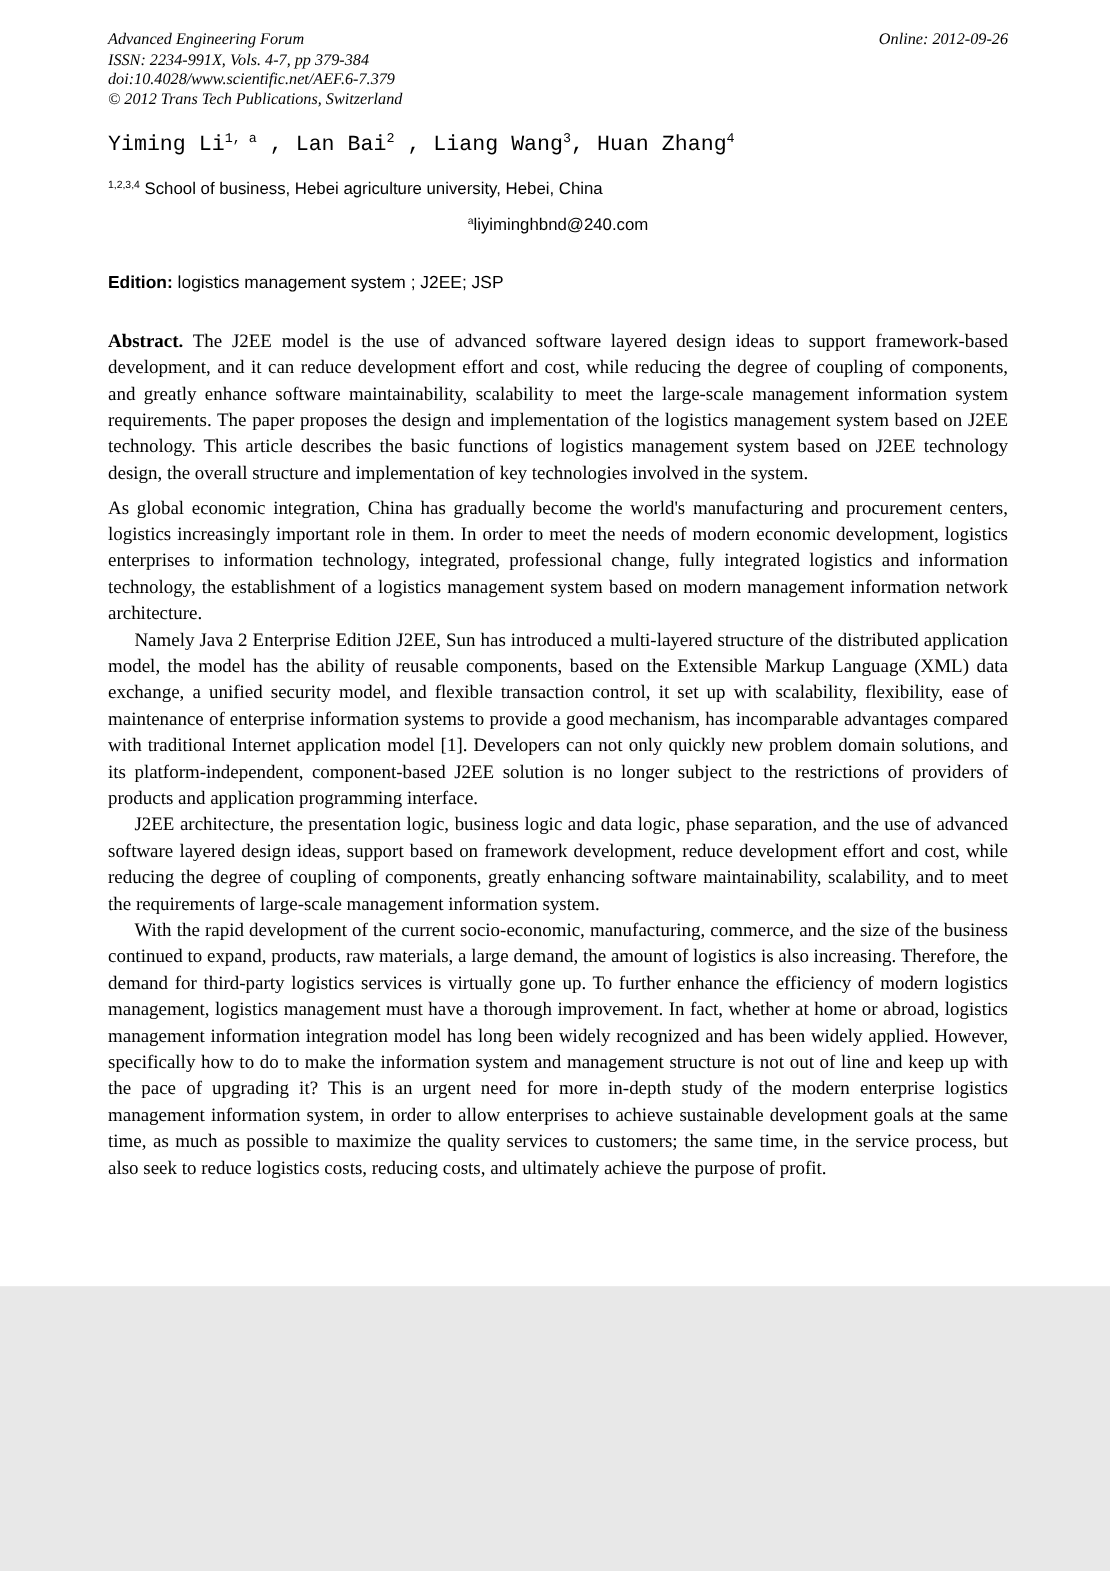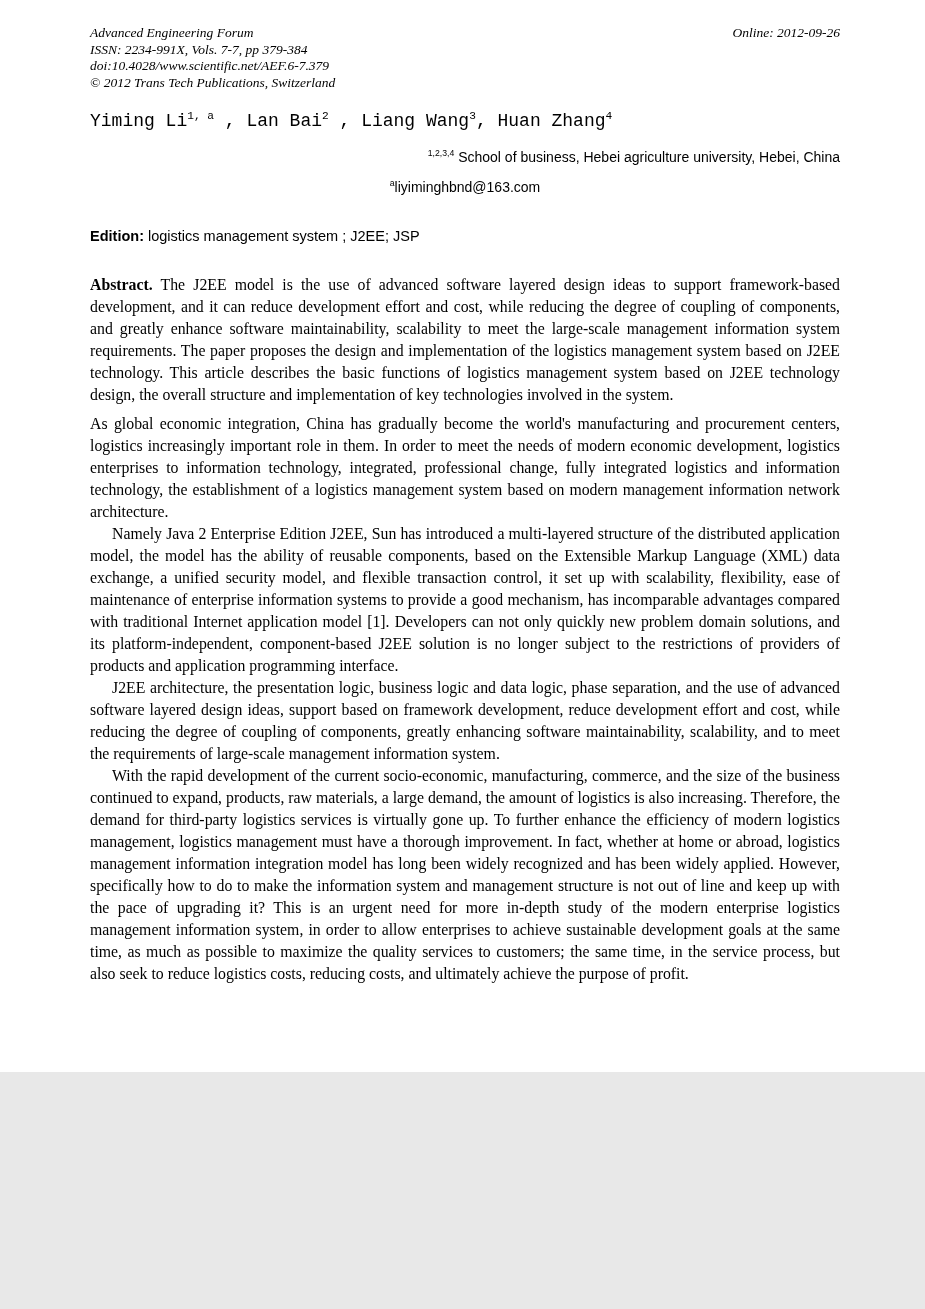--- a/index.html
+++ b/index.html
@@ -42,21 +42,21 @@
     font-size: 18px;
     line-height: 24px;
     text-align: left;
     margin-top: 18px;
   }
   sup { font-size: 0.62em; vertical-align: super; line-height: 0; }
 
   .affiliation {
     font-family: "Liberation Sans", sans-serif;
     font-size: 14px;
-    text-align: right;
+    text-align: left;
     margin-top: 16px;
   }
   .email {
     font-family: "Liberation Sans", sans-serif;
     font-size: 14px;
     text-align: center;
     margin-top: 14px;
   }
 
   .keywords {
@@ -103,33 +103,33 @@
 </style>
 </head>
 <body>
 
 <div class="page">
   <div class="content">
 
     <div class="header-row">
       <div class="header-left">
         <div>Advanced Engineering Forum</div>
-        <div>ISSN: 2234-991X, Vols. 7-7, pp 379-384</div>
+        <div>ISSN: 2234-991X, Vols. 4-7, pp 379-384</div>
         <div>doi:10.4028/www.scientific.net/AEF.6-7.379</div>
         <div>© 2012 Trans Tech Publications, Switzerland</div>
       </div>
       <div class="header-right">Online: 2012-09-26</div>
     </div>
 
 
     <div class="authors"><span>Yiming Li</span><sup>1, a</sup><span> , </span><span>Lan Bai</span><sup>2</sup><span> , </span><span>Liang Wang</span><sup>3</sup><span>, </span><span>Huan Zhang</span><sup>4</sup></div>
 
     <div class="affiliation"><sup>1,2,3,4</sup><span> School of business, Hebei agriculture university, Hebei, China</span></div>
 
-    <div class="email"><sup>a</sup><span>liyiminghbnd@163.com</span></div>
+    <div class="email"><sup>a</sup><span>liyiminghbnd@240.com</span></div>
 
     <div class="keywords"><span class="bold">Edition:</span> <span>logistics management system ; J2EE; JSP</span></div>
 
     <p class="abstract"><span class="bold">Abstract.</span> <span>The J2EE model is the use of advanced software layered design ideas to support framework-based development, and it can reduce development effort and cost, while reducing the degree of coupling of components, and greatly enhance software maintainability, scalability to meet the large-scale management information system requirements. The paper proposes the design and implementation of the logistics management system based on J2EE technology. This article describes the basic functions of logistics management system based on J2EE technology design, the overall structure and implementation of key technologies involved in the system.</span></p>
 
 
     <p class="para">As global economic integration, China has gradually become the world's manufacturing and procurement centers, logistics increasingly important role in them. In order to meet the needs of modern economic development, logistics enterprises to information technology, integrated, professional change, fully integrated logistics and information technology, the establishment of a logistics management system based on modern management information network architecture.</p>
     <p class="para indent">Namely Java 2 Enterprise Edition J2EE, Sun has introduced a multi-layered structure of the distributed application model, the model has the ability of reusable components, based on the Extensible Markup Language (XML) data exchange, a unified security model, and flexible transaction control, it set up with scalability, flexibility, ease of maintenance of enterprise information systems to provide a good mechanism, has incomparable advantages compared with traditional Internet application model [1]. Developers can not only quickly new problem domain solutions, and its platform-independent, component-based J2EE solution is no longer subject to the restrictions of providers of products and application programming interface.</p>
     <p class="para indent">J2EE architecture, the presentation logic, business logic and data logic, phase separation, and the use of advanced software layered design ideas, support based on framework development, reduce development effort and cost, while reducing the degree of coupling of components, greatly enhancing software maintainability, scalability, and to meet the requirements of large-scale management information system.</p>
     <p class="para indent">With the rapid development of the current socio-economic, manufacturing, commerce, and the size of the business continued to expand, products, raw materials, a large demand, the amount of logistics is also increasing. Therefore, the demand for third-party logistics services is virtually gone up. To further enhance the efficiency of modern logistics management, logistics management must have a thorough improvement. In fact, whether at home or abroad, logistics management information integration model has long been widely recognized and has been widely applied. However, specifically how to do to make the information system and management structure is not out of line and keep up with the pace of upgrading it? This is an urgent need for more in-depth study of the modern enterprise logistics management information system, in order to allow enterprises to achieve sustainable development goals at the same time, as much as possible to maximize the quality services to customers; the same time, in the service process, but also seek to reduce logistics costs, reducing costs, and ultimately achieve the purpose of profit.</p>

